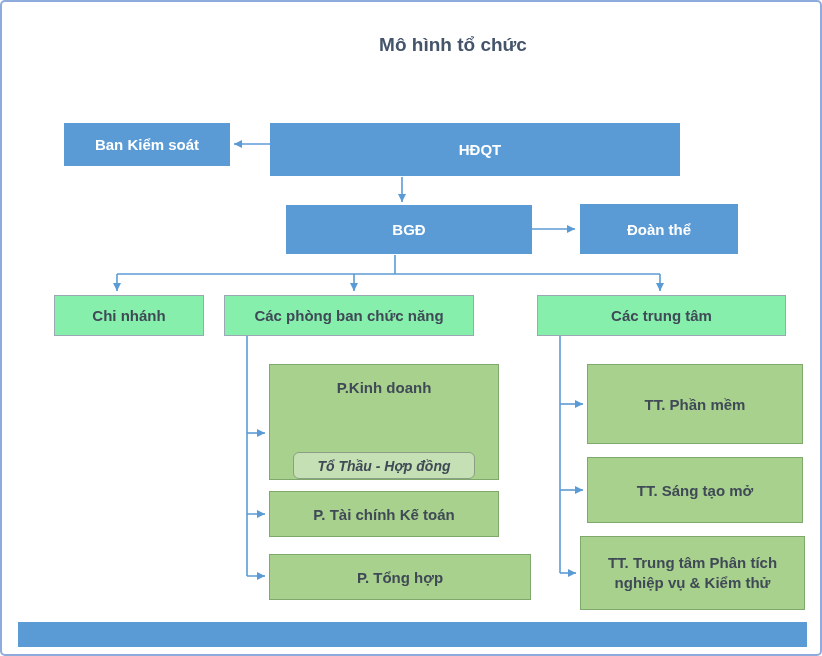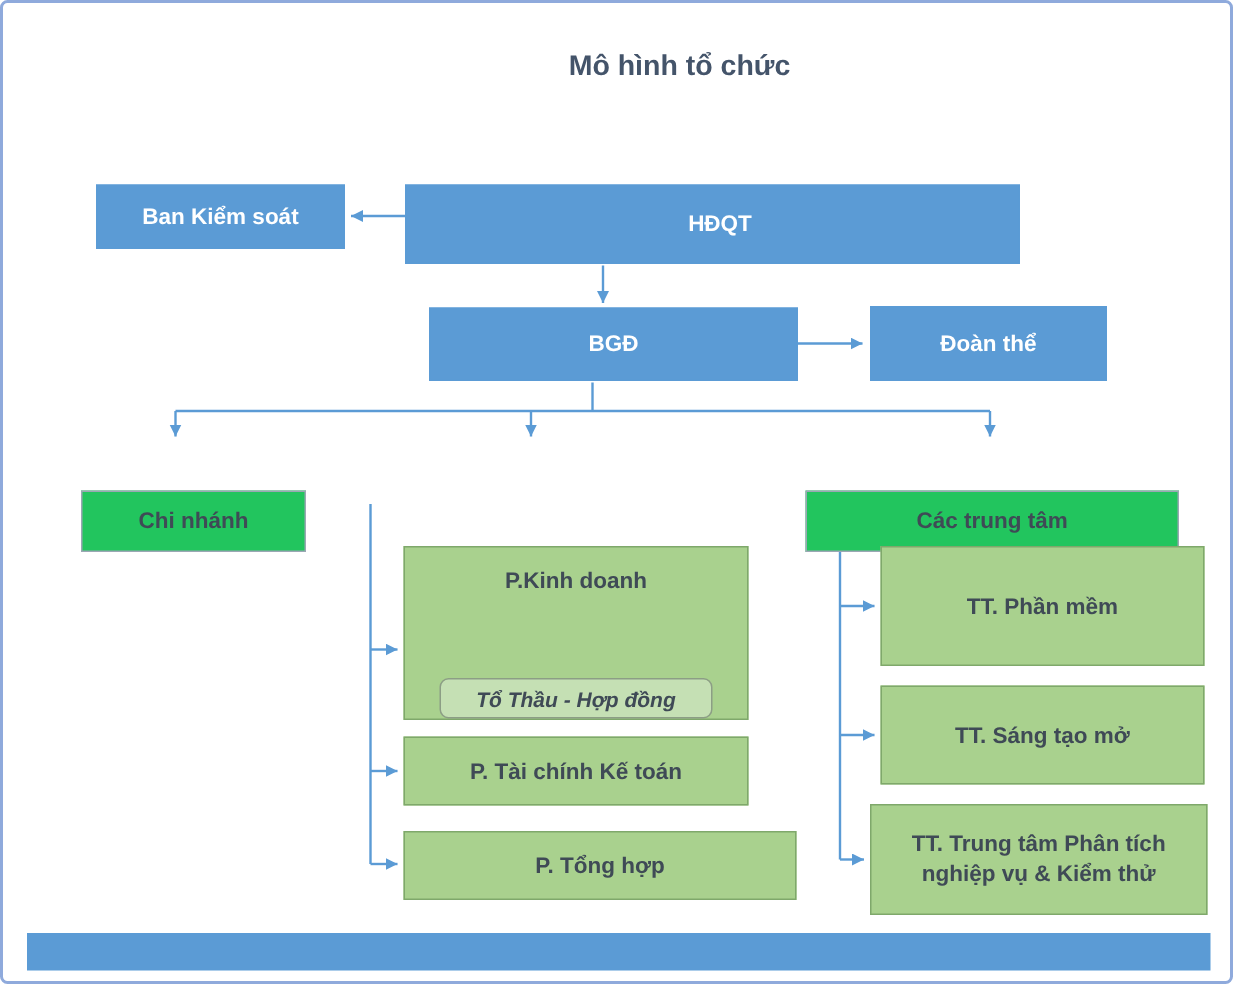--- a/index.html
+++ b/index.html
@@ -49,24 +49,23 @@
     font-weight: bold;
     font-size: 15px;
     box-sizing: border-box;
   }
   .node.blue {
     background: var(--box-blue, #5B9BD5);
     color: var(--box-blue-text, #ffffff);
     border: 1px solid var(--box-blue, #5B9BD5);
   }
   .node.white {
-    background: #22c55e;
+    background: #86efac;
     color: var(--text-dark, #3F4A56);
     border: 1px solid var(--box-white-border, #9BA7B4);
-    margin-top: 32px;
   }
   .node.green {
     background: var(--box-green, #A9D18E);
     color: var(--text-dark, #3F4A56);
     border: 1px solid var(--box-green-border, #7FA86B);
     gap: 42px;
   }
   .node.green.container-box {
     flex-direction: column;
     justify-content: flex-start;
@@ -133,20 +132,21 @@
     <path class="connector" d="M558,488 H581" marker-end="url(#arw)"></path>
     <path class="connector" d="M558,571 H574" marker-end="url(#arw)"></path>
   </svg>
 
   <div class="node blue" style="left:62px; top:121px; width:166px; height:43px;">Ban Kiểm soát</div>
   <div class="node blue" style="left:268px; top:121px; width:410px; height:53px;padding-left:10px;">HĐQT</div>
   <div class="node blue" style="left:284px; top:203px; width:246px; height:49px;">BGĐ</div>
   <div class="node blue" style="left:578px; top:202px; width:158px; height:50px;">Đoàn thể</div>
 
   <div class="node white" style="left:52px; top:293px; width:150px; height:41px;">Chi nhánh</div>
+  <div class="node white" style="left:222px; top:293px; width:250px; height:41px;">Các phòng ban chức năng</div>
   <div class="node white" style="left:535px; top:293px; width:249px; height:41px;">Các trung tâm</div>
 
   <div class="node green container-box" style="left:267px; top:362px; width:230px; height:116px;">
     <div>P.Kinh doanh</div>
     <div class="subnode">Tổ Thầu - Hợp đồng</div>
   </div>
   <div class="node green" style="left:267px; top:489px; width:230px; height:46px;">P. Tài chính Kế toán</div>
   <div class="node green" style="left:267px; top:552px; width:262px; height:46px;">P. Tổng hợp</div>
 
   <div class="node green" style="left:585px; top:362px; width:216px; height:80px;">TT. Phần mềm</div>

